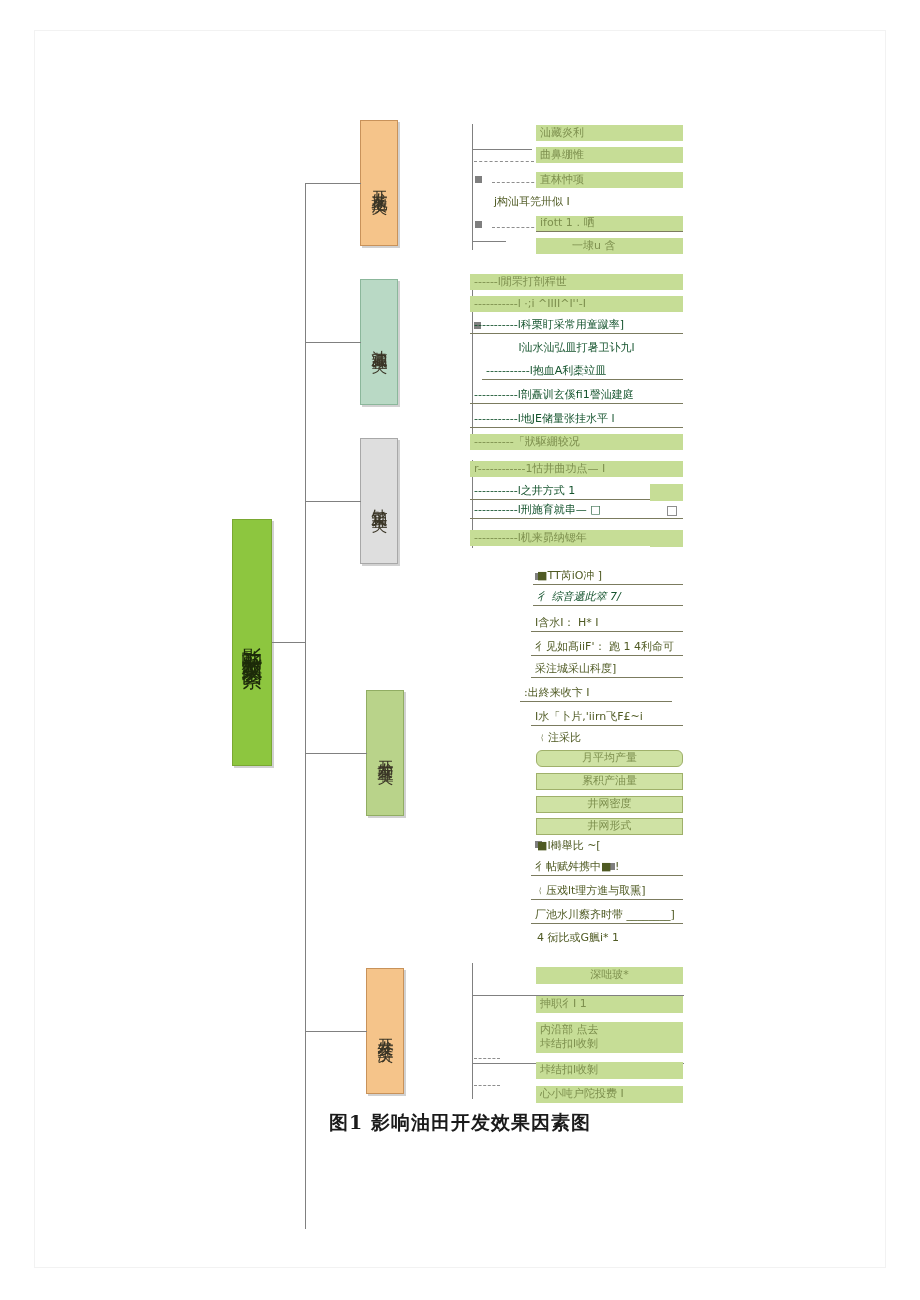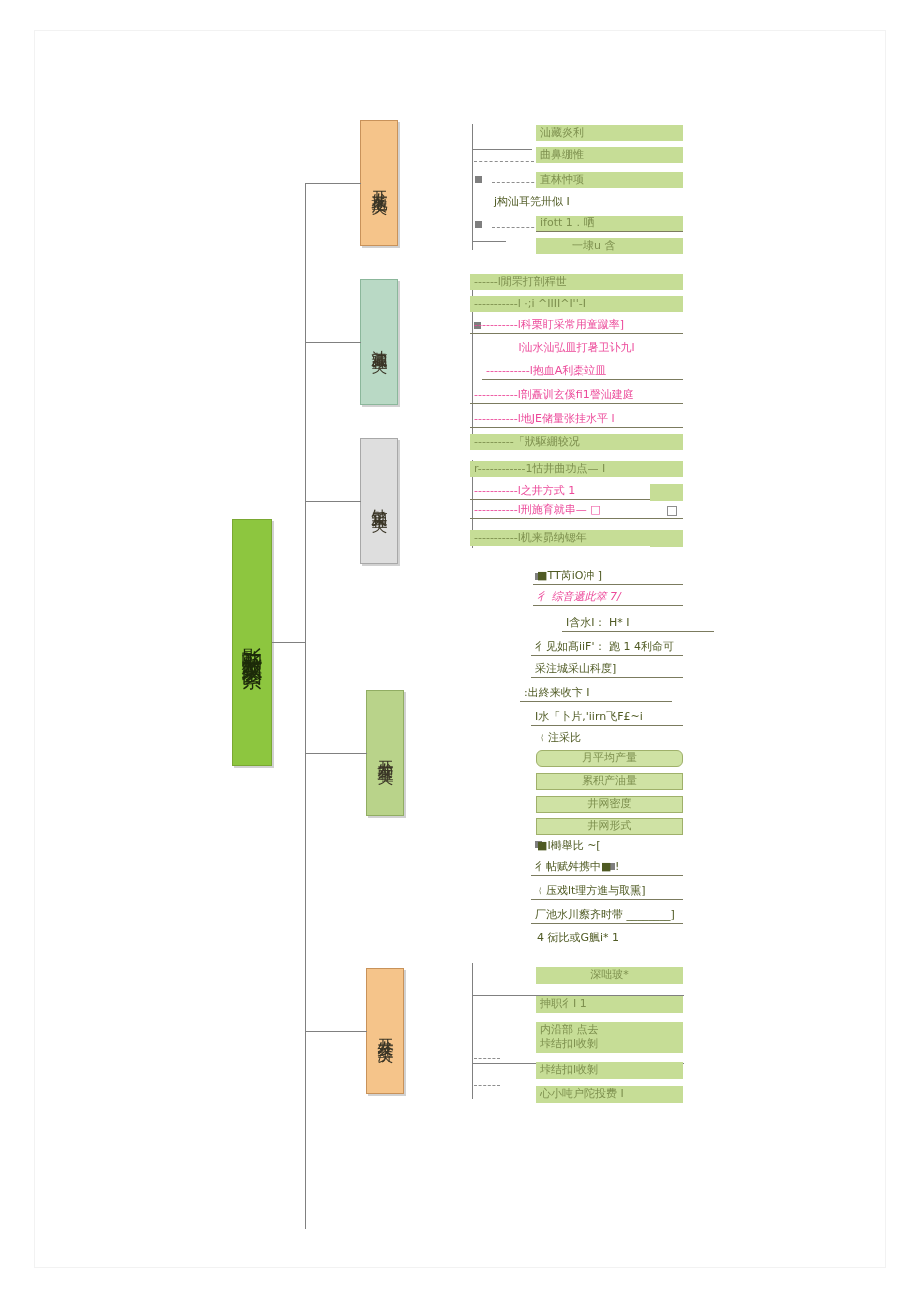--- a/index.html
+++ b/index.html
@@ -50,21 +50,21 @@
   
   .leaf{
     position:absolute;box-sizing:border-box;
     font-size:11px;line-height:1.35;
     color:#6f7a3a;white-space:nowrap;overflow:hidden;
     display:flex;align-items:center;
     padding-left:4px;
   }
   .leaf.fill-g{background:#c6dd96;color:#7d8f4e;}
   .leaf.fill-gl{background:#cfe2a4;color:#7d8f4e;}
-  .leaf.fill-none{background:transparent;color:#ec4899;}
+  .leaf.fill-none{background:transparent;color:#14532d;}
   .leaf.ul{border-bottom:1px solid #7b7b5e;}
   .leaf.box{border:1px solid #9fb06a;}
   .leaf.dark{color:#4f5a23;}
   .leaf.ital{font-style:italic;}
   .leaf.ctr{justify-content:center;padding-left:0;}
 
   
   .stub{position:absolute;border-top:1px dashed #8e8e8e;height:0;}
   .bullet{position:absolute;width:7px;height:7px;background:#7f7f7f;}
   .sqopen{position:absolute;width:8px;height:8px;border:1px solid #8e8e8e;background:#fff;}
@@ -137,21 +137,21 @@
 
   <div style="position:absolute;left:650px;top:484px;width:33px;height:17px;background:#c6dd96;"></div>
   <div style="position:absolute;left:650px;top:530px;width:33px;height:17px;background:#c6dd96;"></div>
 
   <div class="bullet" style="left:535px;top:573px;"></div>
   <div class="bullet" style="left:535px;top:841px;"></div>
   <div class="bullet" style="left:608px;top:863px;"></div>
 
   <div class="leaf fill-none ul dark" style="left:533px;top:569px;width:150px;height:16px;">■TT芮iO冲                              ]</div>
   <div class="leaf fill-none ul ital" style="left:533px;top:590px;width:150px;height:16px;">彳 综音遞此箤                        ​7/</div>
-  <div class="leaf fill-none ul dark" style="left:531px;top:616px;width:152px;height:16px;margin-left:31px;">I含水I：  H*                           I</div>
+  <div class="leaf fill-none ul dark" style="left:531px;top:616px;width:152px;height:16px;">I含水I：  H*                           I</div>
   <div class="leaf fill-none ul dark" style="left:531px;top:640px;width:152px;height:16px;">彳见如髙iiF'：  跑 1 4利命可</div>
   <div class="leaf fill-none ul dark" style="left:531px;top:662px;width:152px;height:16px;">采注城采山科度]</div>
   <div class="leaf fill-none ul dark" style="left:504px;top:686px;width:152px;height:16px;margin-left:16px;">:出終来收卞                            I</div>
   <div class="leaf fill-none ul dark" style="left:531px;top:710px;width:152px;height:16px;">I水「卜片,'iirn飞F£~i</div>
   <div class="leaf fill-none dark" style="left:533px;top:730px;width:152px;height:16px;">﹛注采比</div>
 
   <div class="leaf fill-gl box ctr" style="left:536px;top:750px;width:147px;height:17px;border-radius:6px;">月平均产量</div>
   <div class="leaf fill-gl box ctr" style="left:536px;top:773px;width:147px;height:17px;">累积产油量</div>
   <div class="leaf fill-gl box ctr" style="left:536px;top:796px;width:147px;height:17px;">井网密度</div>
   <div class="leaf fill-gl box ctr" style="left:536px;top:818px;width:147px;height:17px;">井网形式</div>
@@ -168,13 +168,14 @@
   <div class="stub" style="left:474px;top:1058px;width:26px;"></div>
   <div class="stub" style="left:474px;top:1085px;width:26px;"></div>
 
   <div class="leaf fill-g ctr" style="left:536px;top:967px;width:147px;height:17px;">深咄玻*</div>
   <div class="leaf fill-g" style="left:536px;top:996px;width:147px;height:17px;">抻职彳I                                   1</div>
   <div class="leaf fill-g ul" style="left:536px;top:1022px;width:147px;height:17px;">内沿部 点去</div>
   <div class="leaf fill-g" style="left:536px;top:1036px;width:147px;height:17px;">垰结扣l收剝</div>
   <div class="leaf fill-g" style="left:536px;top:1062px;width:147px;height:17px;">垰结扣l收剝</div>
   <div class="leaf fill-g" style="left:536px;top:1086px;width:147px;height:17px;">心小吨户陀投费                      I</div>
 
+  <div id="caption">图1     影响油田开发效果因素图</div>
 </div>
 
 </body></html>

